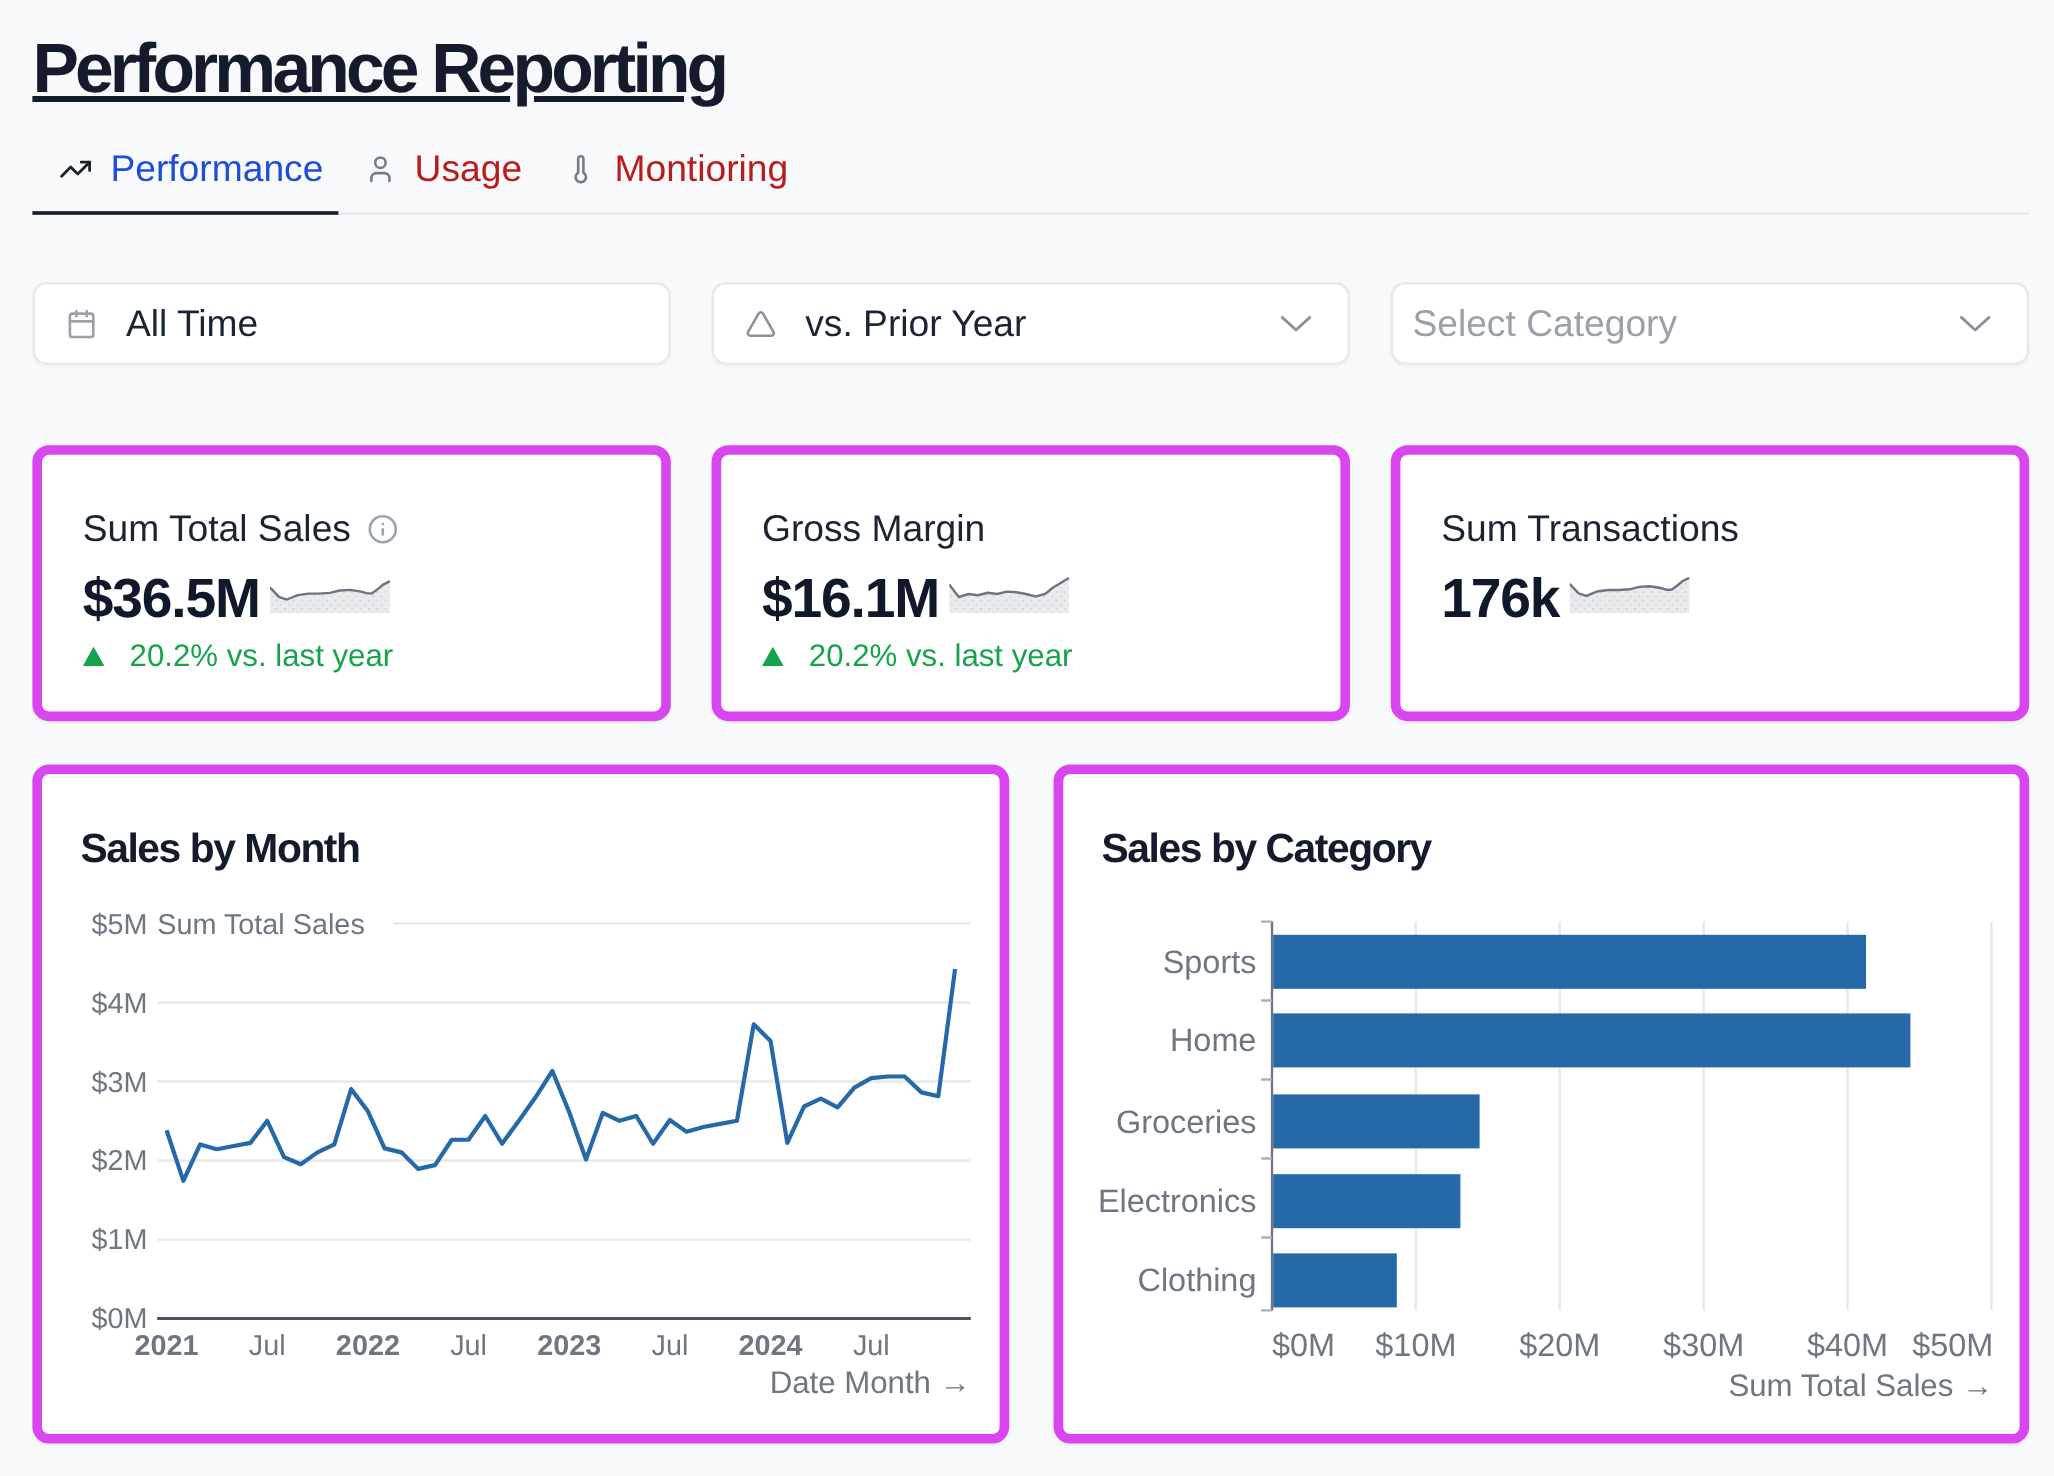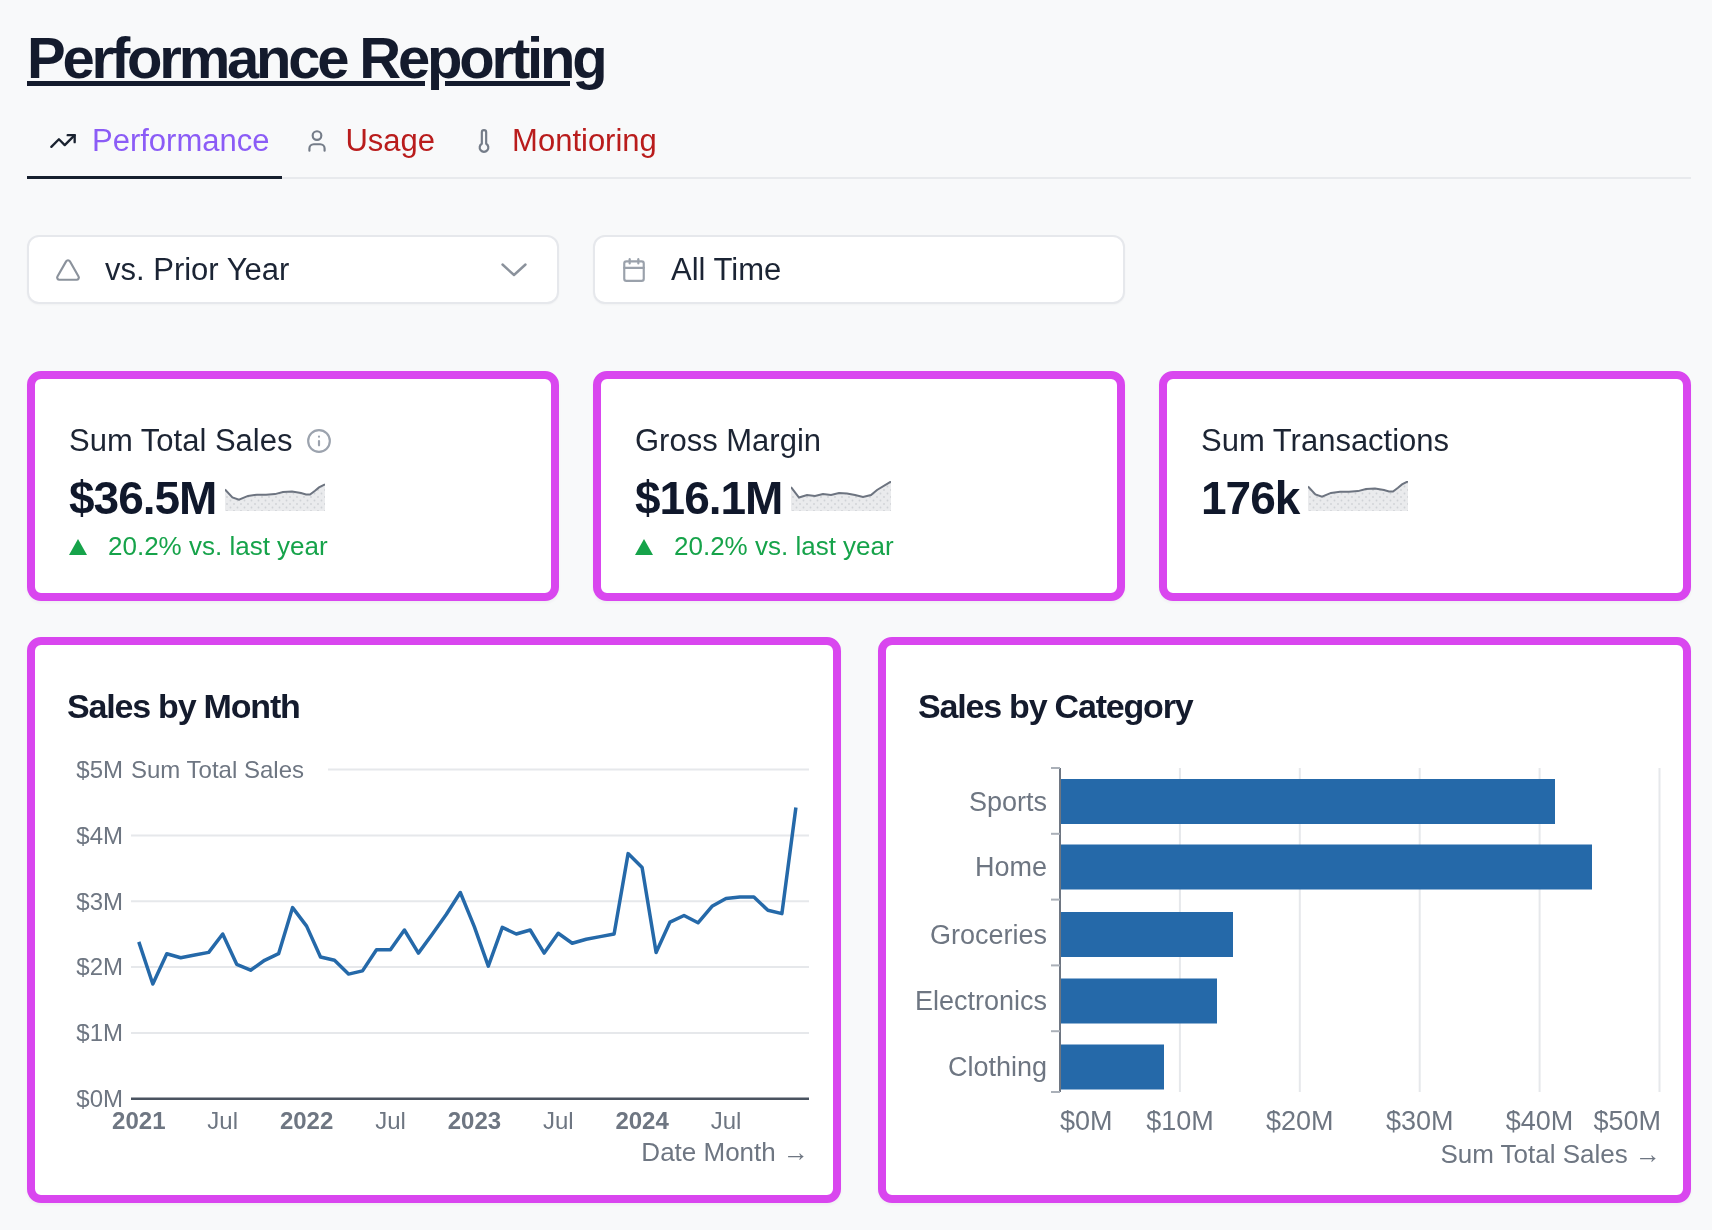--- a/index.html
+++ b/index.html
@@ -6,21 +6,21 @@
 body { margin:0; width:1712px; height:1230px; background:#f8f9fa;
   font-family:"Liberation Sans", sans-serif; color:#131b2d; overflow:hidden; }
 .wrap { padding:0 21px 0 27px; }
 h1 { margin:0; padding-top:29px; font-size:58px; line-height:1; font-weight:700;
   color:#141b2d; letter-spacing:-3.2px;text-decoration:underline; }
 
 .tabs { display:flex; margin-top:36px; border-bottom:2px solid #e8eaed; }
 .tab { display:flex; align-items:center; gap:15px; padding:0 14px 20px 22px;
   font-size:31px; color:#b91c1c; margin-bottom:-2px; }
 .tab.active { padding-right:13px; }
-.tab.active { color:#8b5cf6; border-bottom:3px solid #161f2e; padding-bottom:17px; }
+.tab.active { color:#1d4ed8; border-bottom:3px solid #161f2e; padding-bottom:17px; }
 .tab svg { flex:0 0 auto; }
 
 .filters { display:grid; grid-template-columns:1fr 1fr 1fr; gap:34px; margin-top:56px; }
 .fbox { height:69px; background:#fff; border:2px solid #e6e8ec; border-radius:12px;
   display:flex; align-items:center; padding:0 26px; font-size:31px; color:#1b2434;
   box-shadow:0 1px 2px rgba(16,24,40,.03); }
 .fbox .ficon { margin-right:24px; display:flex; }
 .fbox .grow { flex:1; }
 .fbox .chev { display:flex; margin-right:4px; }
 .ph { color:#9aa1ab; }
@@ -64,41 +64,49 @@
       <svg width="26" height="26" viewBox="0 0 24 24" fill="none" stroke="#747c88" stroke-width="2" stroke-linecap="round" stroke-linejoin="round">
           <path d="M14 4v10.54a4 4 0 1 1-4 0V4a2 2 0 0 1 4 0Z"></path>
         </svg>
       <span>Montioring</span>
     </div>
   </div>
 
   <div class="filters">
     <div class="fbox">
       <span class="ficon">
-          <svg width="26" height="26" viewBox="0 0 24 24" fill="none" stroke="#8b929c" stroke-width="2" stroke-linecap="round" stroke-linejoin="round">
-            <path d="M13.73 4a2 2 0 0 0-3.46 0l-8 14a2 2 0 0 0 1.73 3h16a2 2 0 0 0 1.73-3Z"></path>
-          </svg>
-        </span>
-      <span class="grow">vs. Prior Year</span>
-      <span class="chev">
-          <svg width="26" height="14" viewBox="0 0 26 14" fill="none" stroke="#8b929c" stroke-width="2.4" stroke-linecap="round" stroke-linejoin="round">
-            <path d="M1.5 1.5 L13 12 L24.5 1.5"></path>
-          </svg>
-        </span>
-    </div>
-    <div class="fbox">
-      <span class="ficon">
           <svg width="26" height="26" viewBox="0 0 24 24" fill="none" stroke="#9aa1ab" stroke-width="2" stroke-linecap="round" stroke-linejoin="round">
             <path d="M8 2v4"></path>
             <path d="M16 2v4"></path>
             <rect width="18" height="18" x="3" y="4" rx="2"></rect>
             <path d="M3 10h18"></path>
           </svg>
         </span>
       <span class="grow">All Time</span>
+    </div>
+    <div class="fbox">
+      <span class="ficon">
+          <svg width="26" height="26" viewBox="0 0 24 24" fill="none" stroke="#8b929c" stroke-width="2" stroke-linecap="round" stroke-linejoin="round">
+            <path d="M13.73 4a2 2 0 0 0-3.46 0l-8 14a2 2 0 0 0 1.73 3h16a2 2 0 0 0 1.73-3Z"></path>
+          </svg>
+        </span>
+      <span class="grow">vs. Prior Year</span>
+      <span class="chev">
+          <svg width="26" height="14" viewBox="0 0 26 14" fill="none" stroke="#8b929c" stroke-width="2.4" stroke-linecap="round" stroke-linejoin="round">
+            <path d="M1.5 1.5 L13 12 L24.5 1.5"></path>
+          </svg>
+        </span>
+    </div>
+    <div class="fbox" style="padding-left:16px;">
+      <span class="grow ph">Select Category</span>
+      <span class="chev">
+          <svg width="26" height="14" viewBox="0 0 26 14" fill="none" stroke="#8b929c" stroke-width="2.4" stroke-linecap="round" stroke-linejoin="round">
+            <path d="M1.5 1.5 L13 12 L24.5 1.5"></path>
+          </svg>
+        </span>
     </div>
   </div>
 
   <div class="kpis">
     <div class="card kpi">
       <div class="label">
           <span>Sum Total Sales</span>
         <svg width="26" height="26" viewBox="0 0 24 24" fill="none" stroke="#9ca3ae" stroke-width="2" stroke-linecap="round">
             <circle cx="12" cy="12" r="10"></circle>
             <path d="M12 16v-4"></path>

